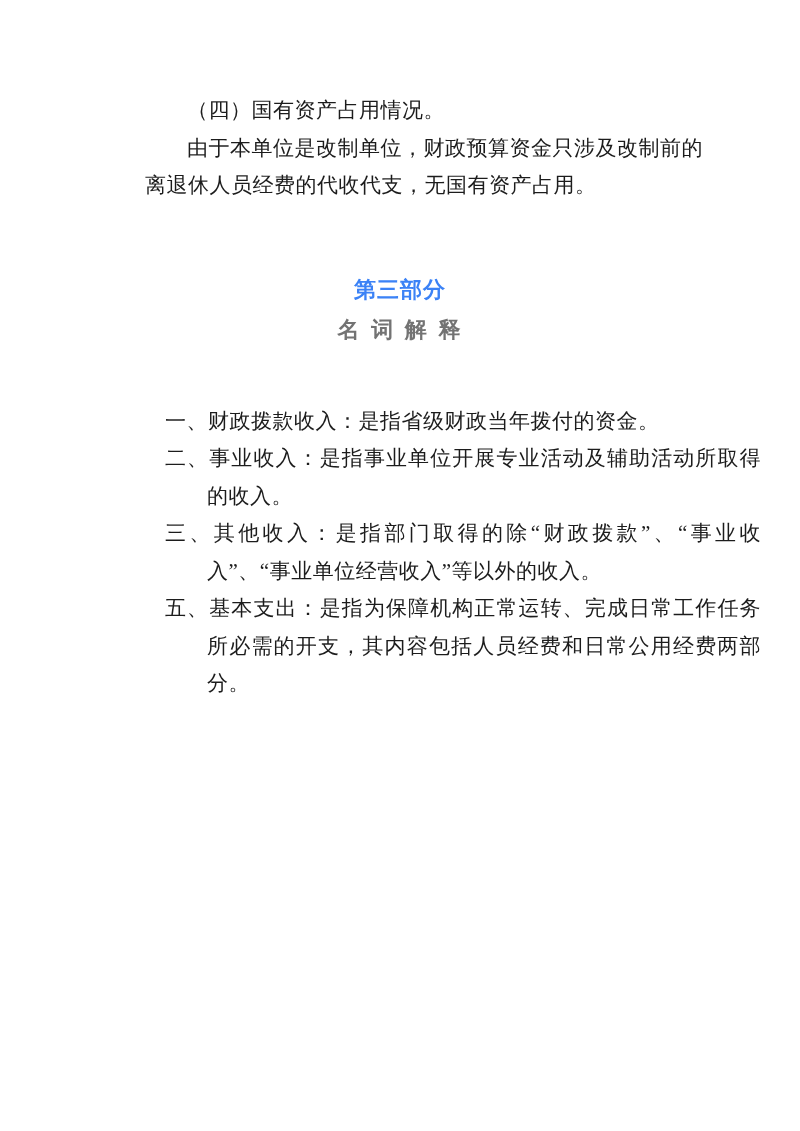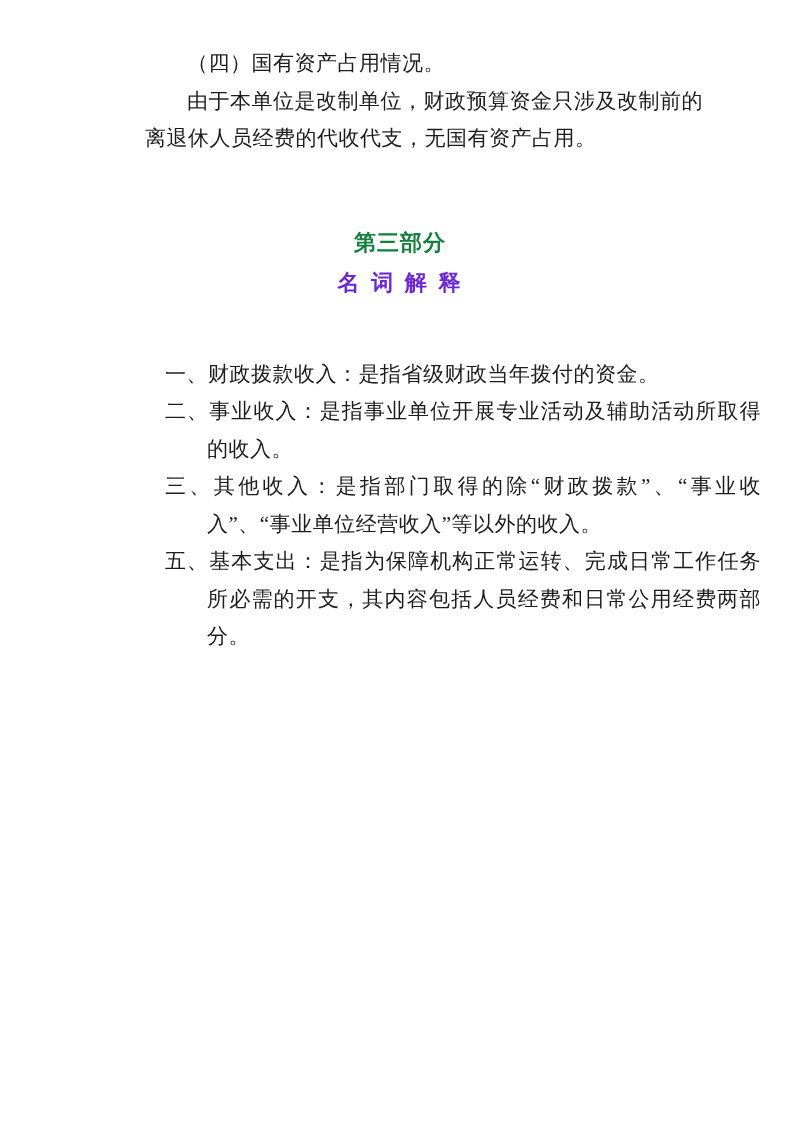--- a/index.html
+++ b/index.html
@@ -6,21 +6,21 @@
     margin: 0;
     padding: 0;
     background: #ffffff;
   }
   .page {
     position: relative;
     width: 800px;
     height: 1131px;
     background: #ffffff;
     box-sizing: border-box;
-    padding-top: 45px;
+    padding-top: 92px;
     overflow: hidden;
     font-family: "Liberation Serif", "DejaVu Serif", serif;
     color: #1c1c1c;
   }
   .para {
     margin: 0 97px 0 145px;
     font-size: 21px;
     line-height: 37.5px;
     letter-spacing: 0.5px;
     text-indent: 42px;
@@ -28,31 +28,31 @@
     text-justify: inter-character;
   }
   .part-title {
     margin: 65px 0 0 0;
     text-align: center;
     font-family: "DejaVu Sans", "Liberation Sans", sans-serif;
     font-weight: bold;
     font-size: 22px;
     line-height: 40px;
     letter-spacing: 1px;
-    color: #15803d;
+    color: #3b82f6;
   }
   .part-subtitle {
     margin: 0;
     text-align: center;
     font-family: "DejaVu Sans", "Liberation Sans", sans-serif;
     font-weight: bold;
     font-size: 22px;
     line-height: 40px;
     letter-spacing: 2px;
-    color: #6d28d9;
+    color: #737373;
   }
   .definitions {
     margin: 53px 39px 0 145px;
   }
   .def-item {
     padding-left: 62px;
     text-indent: -42px;
     font-size: 21px;
     line-height: 37.5px;
     letter-spacing: 0.5px;

